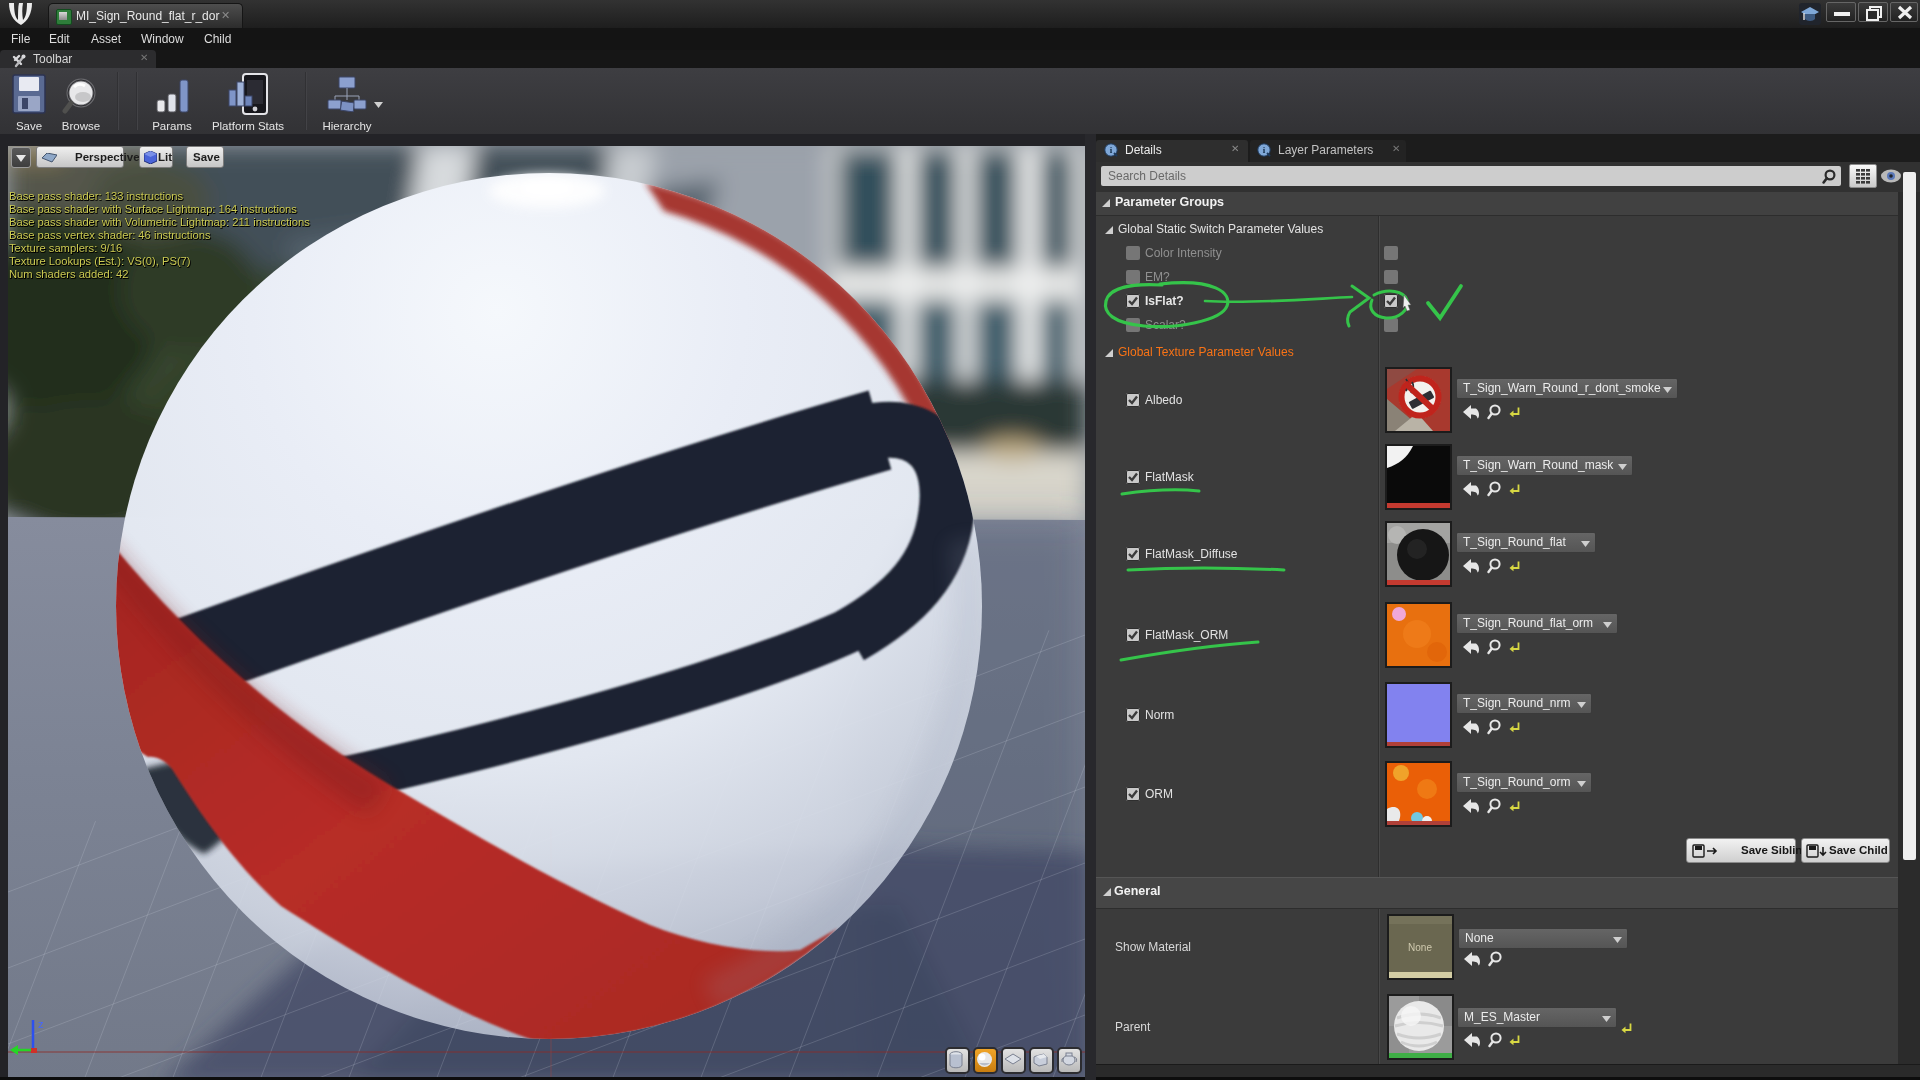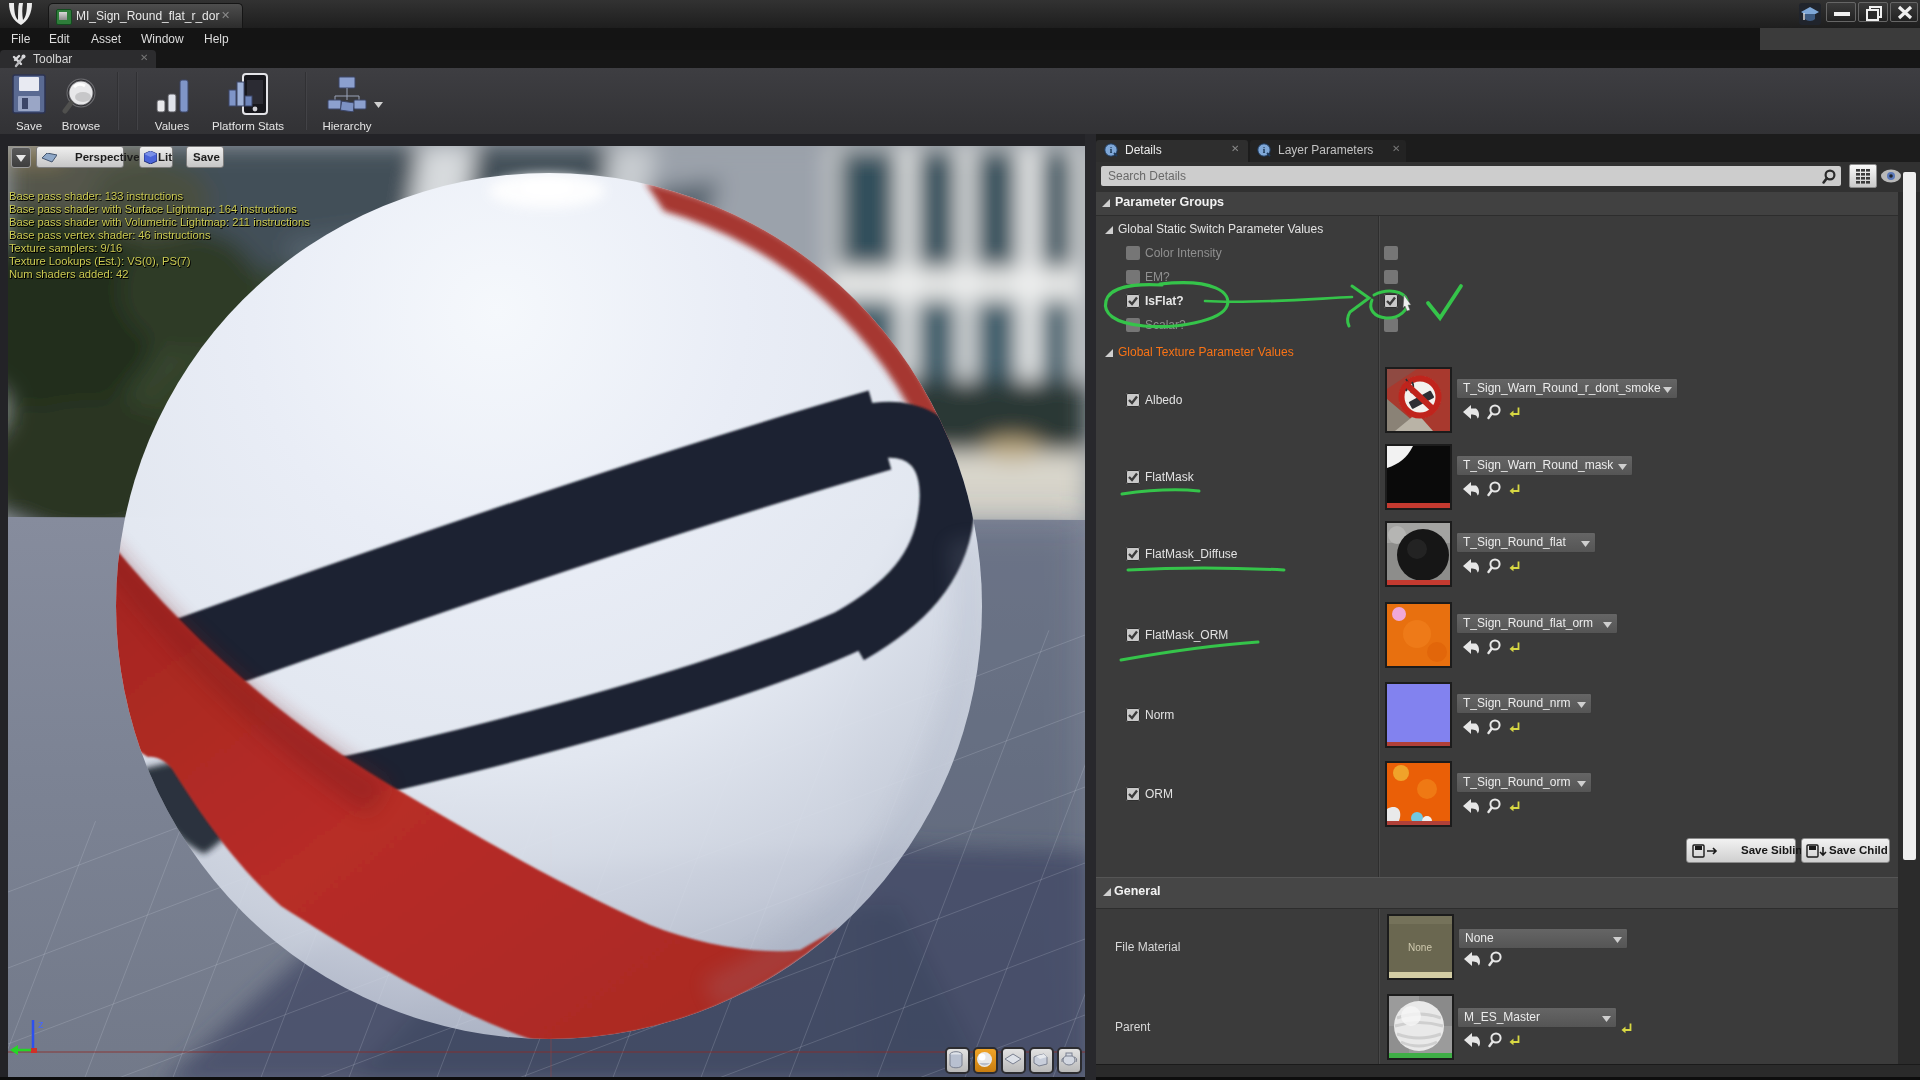--- a/index.html
+++ b/index.html
@@ -1,19 +1,19 @@
 <!DOCTYPE html>
 <html><head><meta charset="utf-8"><style>
 *{margin:0;padding:0}
 html,body{width:1920px;height:1080px;overflow:hidden;background:#3b3b3b;font-family:"Liberation Sans",sans-serif}
 #titlebar{position:absolute;left:0;top:0;width:1920px;height:28px;background:linear-gradient(#323232,#1e1e1e)}
 #doctab{position:absolute;left:48px;top:3px;width:195px;height:25px;background:linear-gradient(#4e4e4e,#2c2c2c);
   border:1px solid #151515;border-bottom:none;border-radius:5px 5px 0 0;box-sizing:border-box}
 .winbtn{position:absolute;top:2px;width:30px;height:20px;background:linear-gradient(#3a3a3a,#222);border:1px solid #666;border-radius:2px;box-sizing:border-box}
-#menubar{position:absolute;left:0;top:28px;width:1760px;height:22px;background:#141414}
+#menubar{position:absolute;left:0;top:28px;width:1920px;height:22px;background:#141414}
 #menubar span{position:absolute;top:4px;font-size:12px;color:#dedede}
 #tabrow{position:absolute;left:0;top:50px;width:1920px;height:18px;background:#161616}
 #tooltab{position:absolute;left:0;top:50px;width:156px;height:30px;background:#2c2c2e;border-radius:4px 4px 0 0}
 #toolbar{position:absolute;left:0;top:68px;width:1920px;height:66px;background:linear-gradient(#3e3e42,#323235)}
 .tsep{position:absolute;top:72px;width:2px;height:58px;background:linear-gradient(90deg,#27272a,#4c4c50)}
 .vpbtn{position:absolute;top:146px;height:22px;background:linear-gradient(#efefef,#c6c6c6);border:1px solid #7c7c7c;
   border-radius:3px;box-sizing:border-box;font-size:11.5px;font-weight:bold;color:#1c1c1c;line-height:20px;white-space:nowrap}
 #stats{position:absolute;left:9px;top:190px;font-size:11.2px;line-height:13px;color:#cbca52;
   text-shadow:1px 1px 0 #000,0 1px 0 #000;white-space:nowrap}
 .shapebtn{position:absolute;top:1047px;width:25px;height:27px;background:linear-gradient(#e2e2e2,#b9b9b9);
@@ -242,21 +242,21 @@
       <rect x="10" y="9" width="7" height="6" fill="#2a2a2a"></rect>
     </svg></div>
 <div class="winbtn" style="left:1890px;width:28px"><svg width="28" height="20" viewBox="0 0 28 20">
       <path d="M8,4 L20,15 M20,4 L8,15" stroke="#f0f0f0" stroke-width="3.2"></path>
     </svg></div>
 <div id="menubar">
   <span style="left:11px">File</span>
     <span style="left:49px">Edit</span>
     <span style="left:91px">Asset</span>
   <span style="left:141px">Window</span>
-    <span style="left:204px">Help</span>
+    <span style="left:204px">Child</span>
 </div>
 <div id="tabrow"></div>
 <div id="tooltab">
     <svg width="15" height="14" viewBox="0 0 15 14" style="position:absolute;left:12px;top:4px">
       <g>
         <path d="M2,3 L9,10 M7,2 L3,6" stroke="#d9d9dc" stroke-width="2.4" stroke-linecap="round"></path>
 <path d="M12,2 L4,12" stroke="#b9b9bc" stroke-width="2.4" stroke-linecap="round"></path>
 <circle cx="11.5" cy="2.5" r="2" fill="#d9d9dc"></circle>
       </g>
     </svg>
@@ -285,21 +285,21 @@
 <div style="position:absolute;left:21px;top:120px;width:120px;text-align:center;font-size:11.5px;color:#e4e4e4">Browse</div>
 <div class="tsep" style="left:117px"></div>
 <div class="tsep" style="left:136px"></div>
 <div style="position:absolute;left:155px;top:78px"><svg width="35" height="36" viewBox="0 0 35 36" style="">
       <g>
         <rect x="2" y="22" width="8" height="12" rx="2" fill="#e9e9ec" stroke="#55555a"></rect>
 <rect x="13" y="16" width="8" height="18" rx="2" fill="#dfe2ea" stroke="#55555a"></rect>
 <rect x="25" y="2" width="8" height="32" rx="2" fill="#7f95c8" stroke="#3c4668"></rect>
       </g>
     </svg></div>
-<div style="position:absolute;left:112px;top:120px;width:120px;text-align:center;font-size:11.5px;color:#e4e4e4">Values</div>
+<div style="position:absolute;left:112px;top:120px;width:120px;text-align:center;font-size:11.5px;color:#e4e4e4">Params</div>
 <div style="position:absolute;left:227px;top:72px"><svg width="42" height="44" viewBox="0 0 42 44" style="">
       <g>
         <rect x="16" y="2" width="24" height="40" rx="3" fill="#17171c" stroke="#e4e4e8" stroke-width="2"></rect>
 <rect x="20" y="8" width="16" height="24" fill="#2b2b33"></rect>
 <circle cx="28" cy="37" r="2.4" fill="#cfcfd4"></circle>
 <rect x="2" y="18" width="7" height="16" fill="#7f95c8" stroke="#3c4668"></rect>
 <rect x="10" y="10" width="7" height="24" fill="#9fb2d8" stroke="#3c4668"></rect>
 <rect x="18" y="24" width="7" height="10" fill="#6f86bb" stroke="#3c4668"></rect>
       </g>
     </svg></div>
@@ -576,21 +576,21 @@
       <rect x="1" y="1" width="11" height="12" rx="1" fill="none" stroke="#1a1a1a" stroke-width="1.4"></rect>
       <rect x="3" y="2" width="7" height="4" fill="#1a1a1a"></rect>
       <path d="M17,3 L17,10 M14,8 L17,11 L20,8" stroke="#1a1a1a" stroke-width="1.6" fill="none"></path>
     </svg>
   <span style="margin-left:27px">Save Child</span></div>
 <div class="hdr" style="top:877px;height:30px;background:#464646;border-top:1px solid #555;border-bottom:1px solid #2d2d2d"></div>
 <svg style="position:absolute;left:1102px;top:888px" width="10" height="9" viewBox="0 0 10 9">
     <polygon points="1,8 9,8 9,0" fill="#cfcfcf"></polygon>
   </svg>
 <span class="hdrtxt" style="left:1114px;top:884px;font-weight:bold;font-size:12.5px;color:#f2f2f2">General</span>
-<div class="lbl" style="left:1115px;top:940px;color:#d8d8d8">File Material</div>
+<div class="lbl" style="left:1115px;top:940px;color:#d8d8d8">Show Material</div>
 <div style="position:absolute;left:1387px;top:914px;width:67px;height:66px;box-sizing:border-box;border:2px solid #1c1c1c;"><svg width="63" height="62" viewBox="0 0 63 62" style="">
       <rect width="63" height="62" fill="#6a6750"></rect>
         <rect x="0" y="0" width="63" height="8" fill="#75725a"></rect>
         <text x="31" y="35" text-anchor="middle" font-family="Liberation Sans, sans-serif" font-size="10" fill="#cfc9ae">None</text>
         <rect x="0" y="56" width="63" height="6" fill="#d3cda4"></rect>
     </svg></div>
 <div style="position:absolute;left:1458px;top:928px;width:170px;height:21px;background:linear-gradient(#656565,#555555);border:1px solid #3a3a3a;border-radius:2px;box-sizing:border-box;color:#ececec;font-size:12px;line-height:19px;padding-left:6px;white-space:nowrap;overflow:hidden">None<svg style="position:absolute;right:5px;top:8px" width="9" height="6" viewBox="0 0 9 6">
       <polygon points="0,0 9,0 4.5,6" fill="#cfcfcf"></polygon>
     </svg></div>
 <svg style="position:absolute;left:1464px;top:952px" width="17" height="14" viewBox="0 0 17 14">

